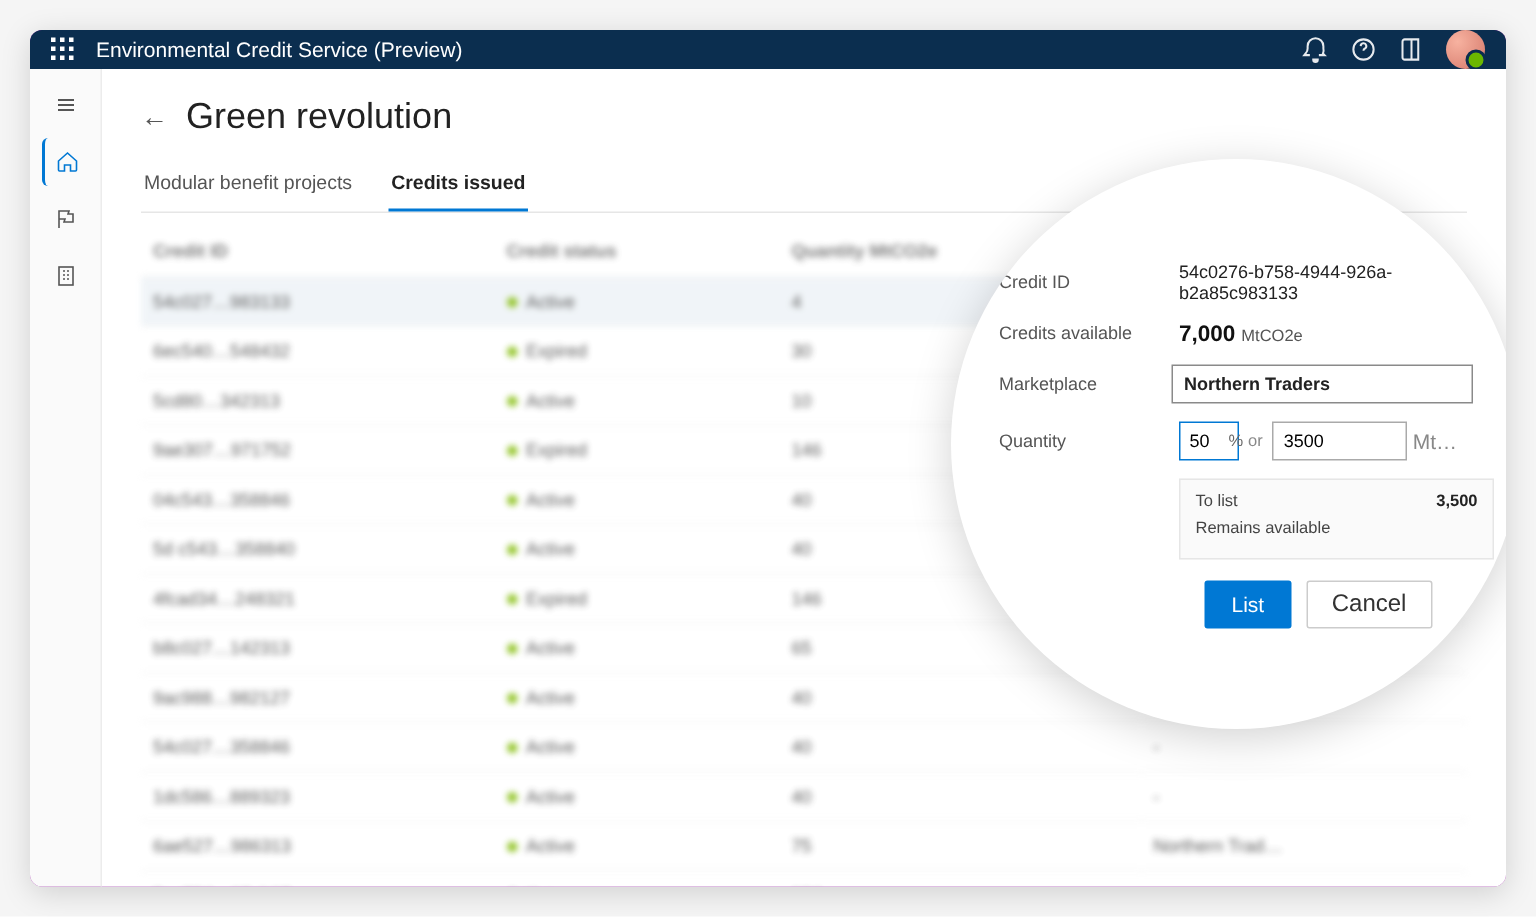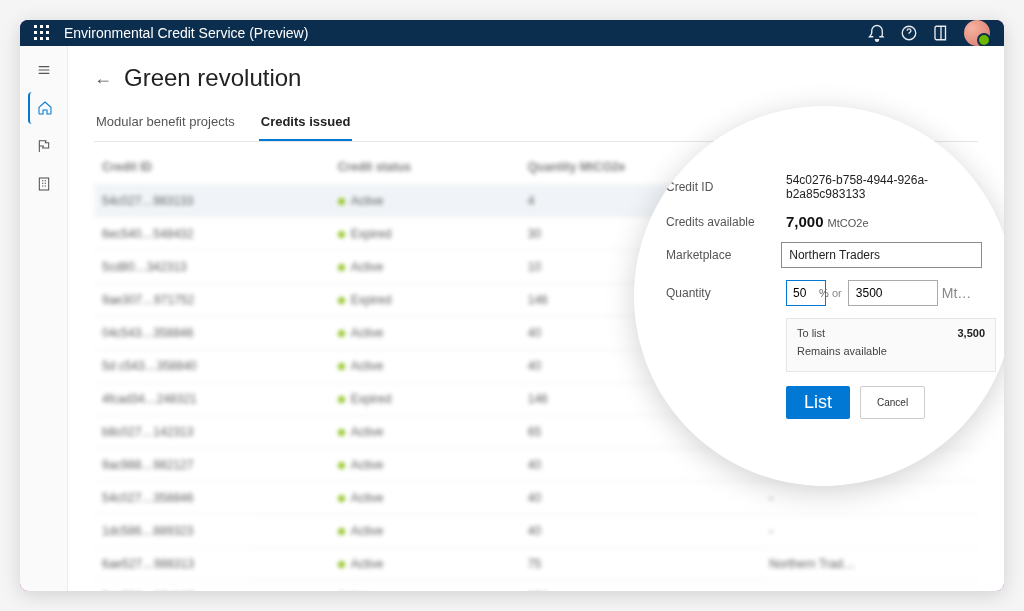--- a/index.html
+++ b/index.html
@@ -89,41 +89,41 @@
     color:#333;
   }
   .field-row { display:flex; align-items:center; margin-bottom:12px; gap:10px; }
   .field-row .label { width:110px; color:#555; }
   .field-row .value { flex:1; color:#222; }
   .credits-val { font-weight:700; font-size:15px; color:#111; }
   .credits-unit { font-weight:400; font-size:11px; color:#555; margin-left:4px; }
   .txt-input {
     border:1px solid #8a8a8a; padding:5px 7px; font-size:12px; background:#fff; color:#222;
   }
-  .txt-input.market { width:209px; }
+  .txt-input.market { width:209px;font-weight:bold; }
   .pct-box { border:1px solid #0078d4; padding:5px 6px; width:40px; display:flex; gap:4px; align-items:center; }
   .pct-box input { border:none; width:22px; font-size:12px; outline:none; }
   .pct-suffix { font-size:11px; color:#666; }
   .or-sep { font-size:11px; color:#888; margin:0 6px; }
   .qty-input { border:1px solid #aaa; padding:5px 7px; width:90px; font-size:12px; }
   .unit-right { font-size:14px; color:#888; margin-left:4px; }
 
   .info-box {
     border:1px solid #e6e6e6; background:#fafafa; padding:8px 10px; margin-left:120px;
     width:210px; font-size:11px; color:#555;
   }
   .info-box .info-line { display:flex; align-items:center; gap:6px; margin-bottom:8px; }
   .info-box .info-line svg { width:12px; height:12px; flex-shrink:0; }
   .info-box .row { display:flex; justify-content:space-between; margin-bottom:6px; }
   .info-box .row .lbl { color:#444; }
   .info-box .row .num { font-weight:600; color:#222; }
 
   .actions { display:flex; gap:10px; margin-top:14px; margin-left:120px; }
-  .btn-primary { background:#0078d4; color:#fff; border:none; padding:6px 18px; font-size:18px; cursor:pointer; border-radius:2px; }
-  .btn-secondary { background:#fff; border:1px solid #ccc; color:#333; padding:6px 16px; font-size:10px; cursor:pointer; border-radius:2px; }
+  .btn-primary { background:#0078d4; color:#fff; border:none; padding:6px 18px; font-size:14px; cursor:pointer; border-radius:2px;margin-left:17px; }
+  .btn-secondary { background:#fff; border:1px solid #ccc; color:#333; padding:6px 16px; font-size:16px; cursor:pointer; border-radius:2px; }
 </style>
 </head>
 <body>
 
 <div class="outer-frame">
 
   <div class="topbar">
     <div class="waffle">
       <span></span>
         <span></span>

